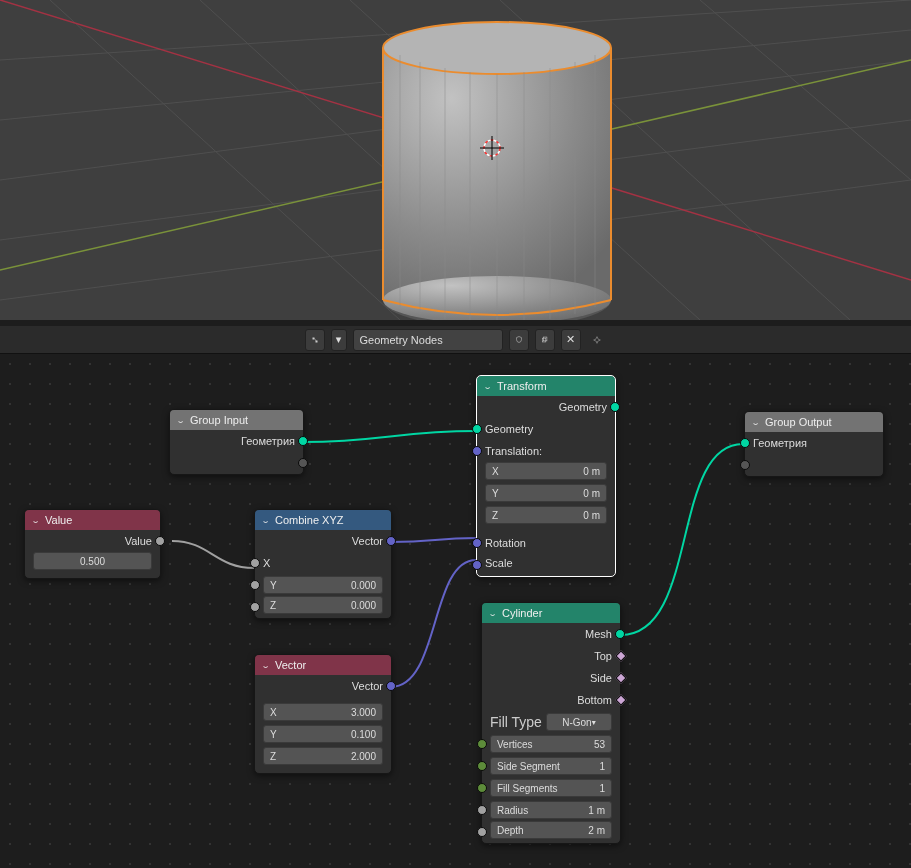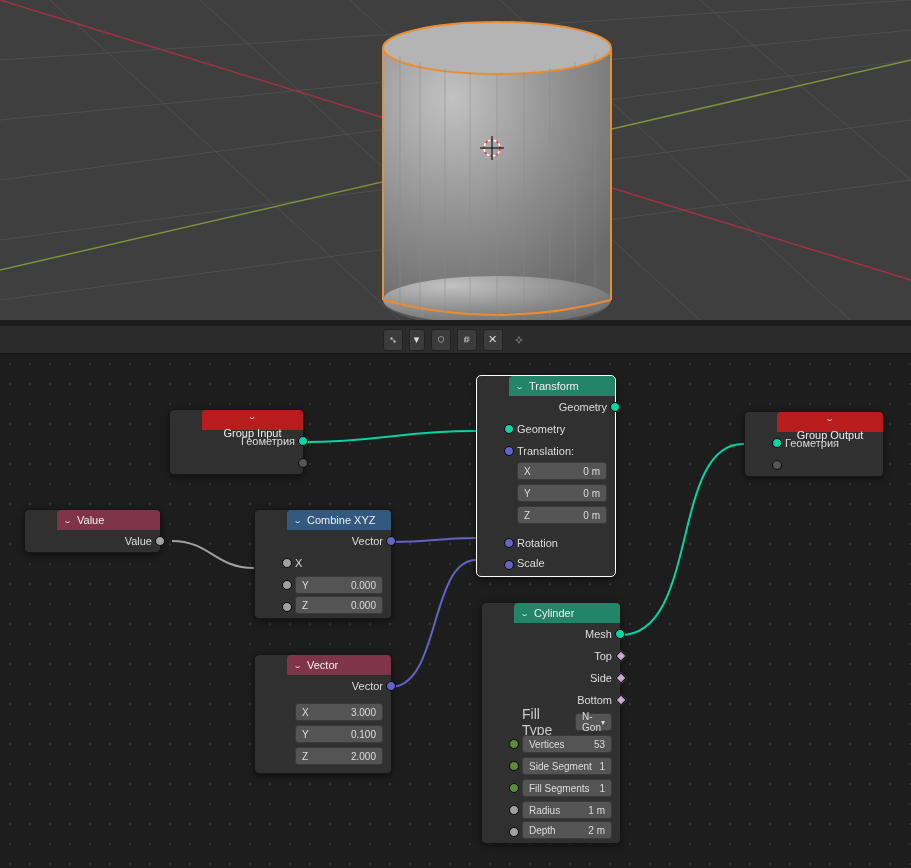--- a/index.html
+++ b/index.html
@@ -8,27 +8,27 @@
 #viewport { width:911px; height:320px; background:#3f3f3f; position:relative; overflow:hidden; }
 
 #hdr { position:absolute; top:326px; left:0; width:911px; height:28px; background:#2b2b2b; display:flex; align-items:center; justify-content:center; gap:6px; border-bottom:1px solid #111; }
 .hbtn { background:#3c3c3c; border:1px solid #222; border-radius:3px; height:22px; display:flex; align-items:center; padding:0 6px; font-size:11px; color:#ddd; }
 .hicn { width:20px; justify-content:center; }
 .hfield { width:150px; background:#424242; }
 
 #nodes { position:absolute; top:354px; left:0; width:911px; height:514px; background:#1d1d1d; }
 .dots { position:absolute; inset:0; background-image:radial-gradient(circle,#333 1px,transparent 1px); background-size:20px 20px; }
 
-.node { position:absolute; background:#303030; border:1px solid #161616; border-radius:5px; box-shadow:0 2px 6px rgba(0,0,0,.5); font-size:11px; overflow:visible;padding-left:32px; }
+.node { position:absolute; background:#303030; border:1px solid #161616; border-radius:5px; box-shadow:0 2px 6px rgba(0,0,0,.5); font-size:11px; overflow:visible; }
 .node.sel { outline:1px solid #fff; outline-offset:-1px; }
 .nhdr { height:20px; border-radius:4px 4px 0 0; display:flex; align-items:center; padding:0 6px; font-size:11px; color:#eee; gap:4px; }
 .teal .nhdr { background:#23846a; }
 .red .nhdr { background:#803449; }
 .blue .nhdr { background:#34597f; }
-.black .nhdr { background:#b91c1c;flex-direction:column; }
+.black .nhdr { background:#737373; }
 .row { display:flex; align-items:center; height:22px; padding:0 8px; position:relative; }
 .row.right { justify-content:flex-end; text-align:right; }
 .row.left { justify-content:flex-start; }
 .lab { color:#ddd; }
 .fld { background:#545454; border:1px solid #3a3a3a; border-radius:3px; height:18px; font-size:10px; color:#ddd; display:flex; align-items:center; padding:0 6px; flex:1; }
 .fld.dual { justify-content:space-between; }
 .fld.ctr { justify-content:center; }
 .fld.lg { margin:0 8px 4px; }
 .fspan { color:#ccc; }
 .sock { position:absolute; width:10px; height:10px; border-radius:50%; border:1px solid #0a0a0a; top:50%; transform:translateY(-50%); }
@@ -105,20 +105,21 @@
 
 <div id="hdr">
   <div class="hbtn hicn">
       <svg width="12" height="12" viewBox="0 0 12 12">
         <rect x="1" y="1" width="4" height="4" fill="#ccc"></rect>
         <rect x="7" y="7" width="4" height="4" fill="#ccc"></rect>
         <line x1="5" y1="3" x2="9" y2="9" stroke="#ccc"></line>
       </svg>
     </div>
   <div class="hbtn hicn" style="width:16px">▾</div>
+  <div class="hbtn hfield">Geometry Nodes</div>
   <div class="hbtn hicn">
       <svg width="11" height="11" viewBox="0 0 11 11">
         <path d="M5.5 0 L10 2 V6 Q10 10 5.5 11 Q1 10 1 6 V2 Z" fill="none" stroke="#ccc"></path>
       </svg>
     </div>
   <div class="hbtn hicn">
       <svg width="11" height="11" viewBox="0 0 11 11">
         <rect x="1" y="3" width="6" height="7" fill="none" stroke="#ccc"></rect>
         <rect x="3" y="1" width="6" height="7" fill="none" stroke="#ccc"></rect>
       </svg>
@@ -163,20 +164,25 @@
 
 <div class="node red" style="left:24px;top:155px;width:137px">
   <div class="nhdr">
         <span class="chev">⌄</span>
         <span>Value</span>
       </div>
   <div class="row right">
         <span class="lab">Value</span>
         <span class="sock out s-flt"></span>
       </div>
+  <div class="nstack">
+        <div class="fld ctr lg">
+          <span>0.500</span>
+        </div>
+      </div>
 </div>
 
 <div class="node blue" style="left:254px;top:155px;width:138px">
   <div class="nhdr">
         <span class="chev">⌄</span>
         <span>Combine XYZ</span>
       </div>
   <div class="row right">
         <span class="lab">Vector</span>
         <span class="sock out s-vec"></span>

